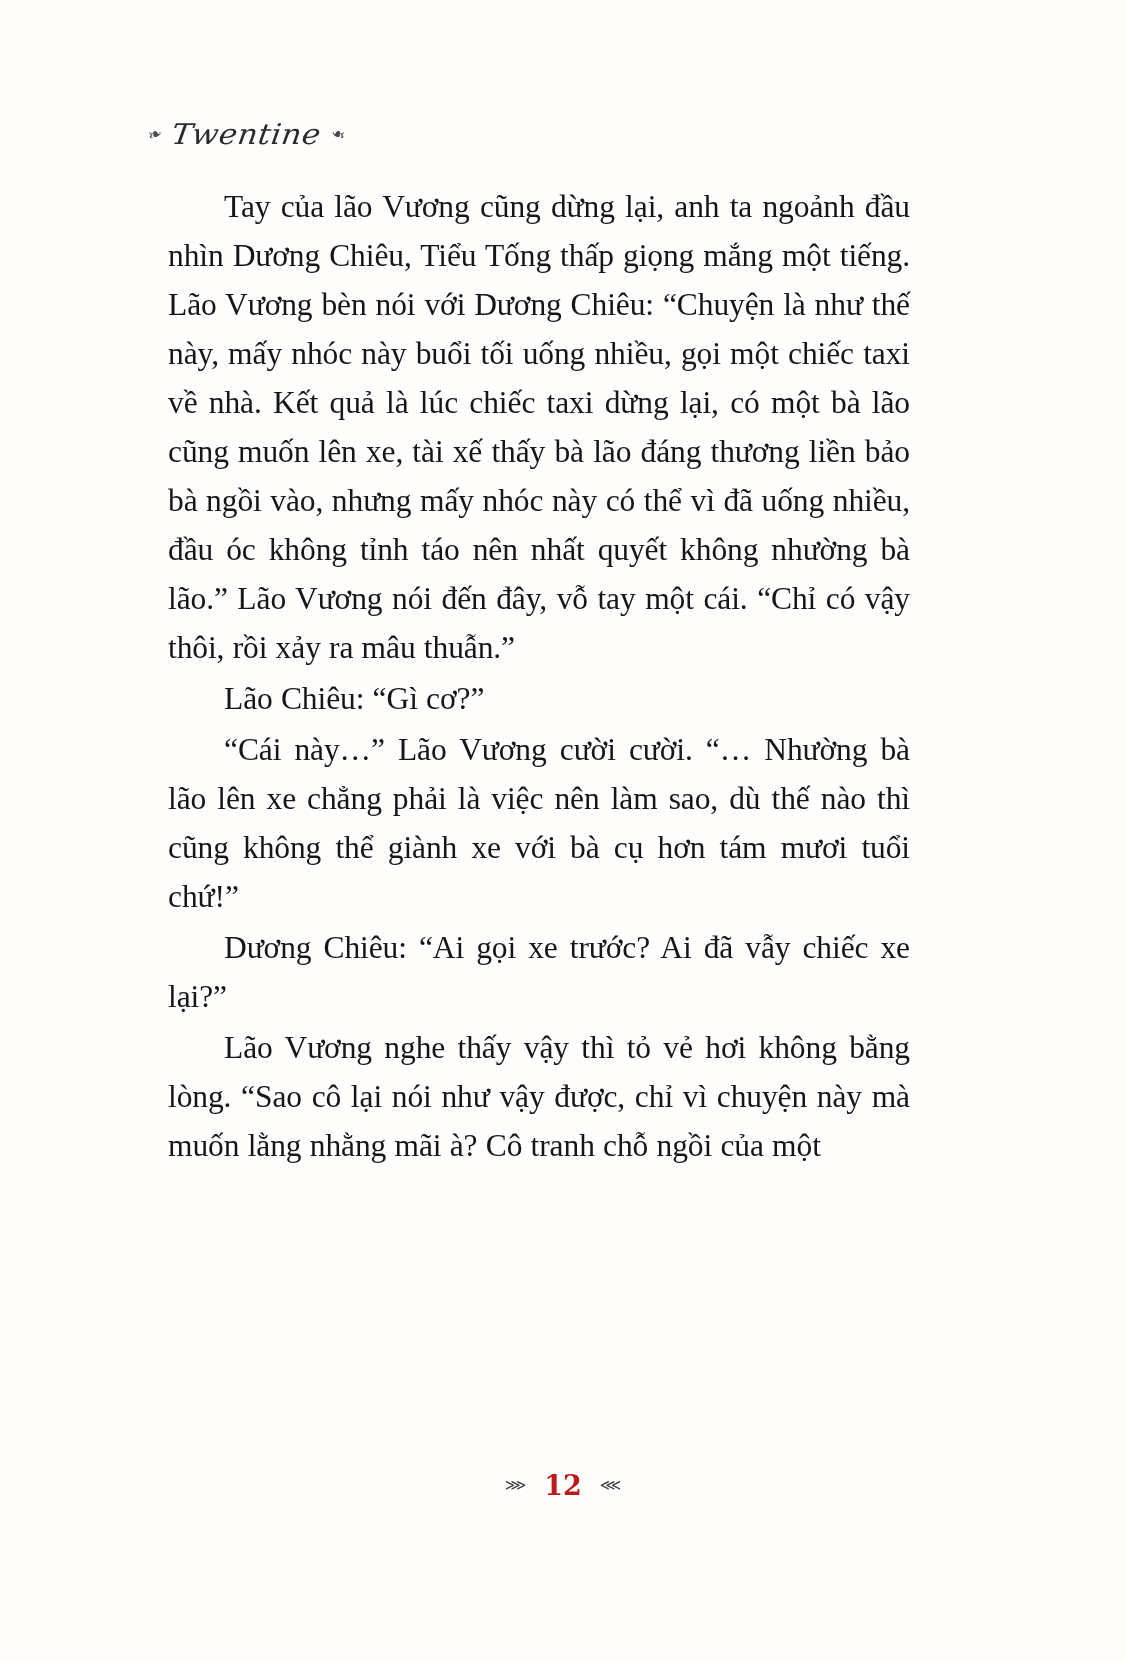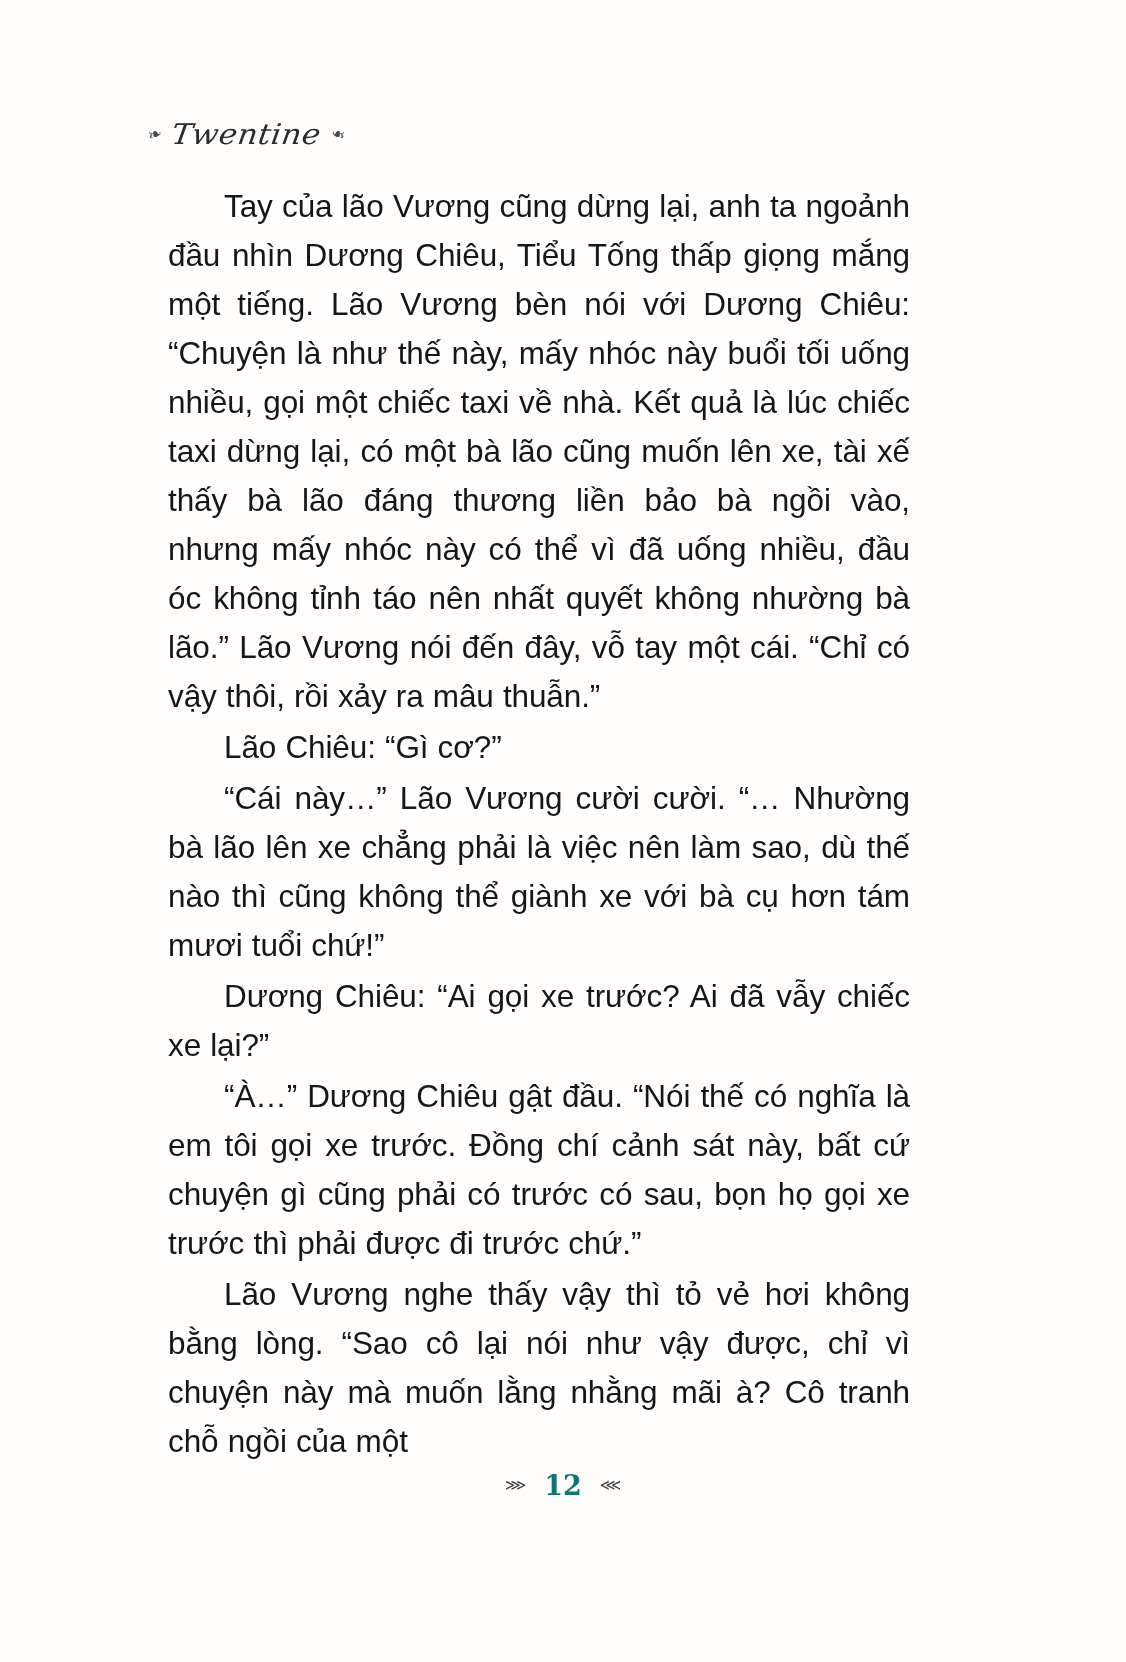--- a/index.html
+++ b/index.html
@@ -64,21 +64,21 @@
   }
 
   .content p {
     margin: 0 0 2px 0;
     font-size: 31.5px;
     line-height: 49px;
     text-align: justify;
     text-justify: inter-word;
     text-indent: 56px;
     color: #16161a;
-    font-family: Liberation Sans, sans-serif;
+    font-family: Liberation Serif, serif;
     letter-spacing: -0.1px;
     word-spacing: 0.5px;
   }
   .content p:last-child {
     text-align: justify;
   }
 
   
   .footer {
     position: absolute;
@@ -94,40 +94,39 @@
     color: #3a3a3a;
     font-size: 15px;
     letter-spacing: -3px;
     line-height: 1;
   }
   .footer .orn-left { transform: scaleX(-1); }
   .page-number {
     font-family: "DejaVu Serif", serif;
     font-weight: bold;
     font-size: 27px;
-    color: #0f766e;
+    color: #b91c1c;
   }
 </style>
 </head>
 <body>
 
 <div class="page">
 
   <div class="header">
     <span class="leaf leaf-left">❧</span>
     <span class="header-title">Twentine</span>
     <span class="leaf leaf-right">❧</span>
   </div>
 
   <div class="content">
     <p>Tay của lão Vương cũng dừng lại, anh ta ngoảnh đầu nhìn Dương Chiêu, Tiểu Tống thấp giọng mắng một tiếng. Lão Vương bèn nói với Dương Chiêu: “Chuyện là như thế này, mấy nhóc này buổi tối uống nhiều, gọi một chiếc taxi về nhà. Kết quả là lúc chiếc taxi dừng lại, có một bà lão cũng muốn lên xe, tài xế thấy bà lão đáng thương liền bảo bà ngồi vào, nhưng mấy nhóc này có thể vì đã uống nhiều, đầu óc không tỉnh táo nên nhất quyết không nhường bà lão.” Lão Vương nói đến đây, vỗ tay một cái. “Chỉ có vậy thôi, rồi xảy ra mâu thuẫn.”</p>
     <p>Lão Chiêu: “Gì cơ?”</p>
     <p>“Cái này…” Lão Vương cười cười. “… Nhường bà lão lên xe chẳng phải là việc nên làm sao, dù thế nào thì cũng không thể giành xe với bà cụ hơn tám mươi tuổi chứ!”</p>
     <p>Dương Chiêu: “Ai gọi xe trước? Ai đã vẫy chiếc xe lại?”</p>
-    <p>“À…” Dương Chiêu gật đầu. “Nói thế có nghĩa là em tôi gọi xe trước. Đồng chí cảnh sát này, bất cứ chuyện gì cũng phải có trước có sau, bọn họ gọi xe trước thì phải được đi trước chứ.”</p>
     <p>Lão Vương nghe thấy vậy thì tỏ vẻ hơi không bằng lòng. “Sao cô lại nói như vậy được, chỉ vì chuyện này mà muốn lằng nhằng mãi à? Cô tranh chỗ ngồi của một</p>
   </div>
 
   <div class="footer">
     <span class="orn orn-left">⋘</span>
     <span class="page-number">12</span>
     <span class="orn orn-right">⋘</span>
   </div>
 
 </div>

